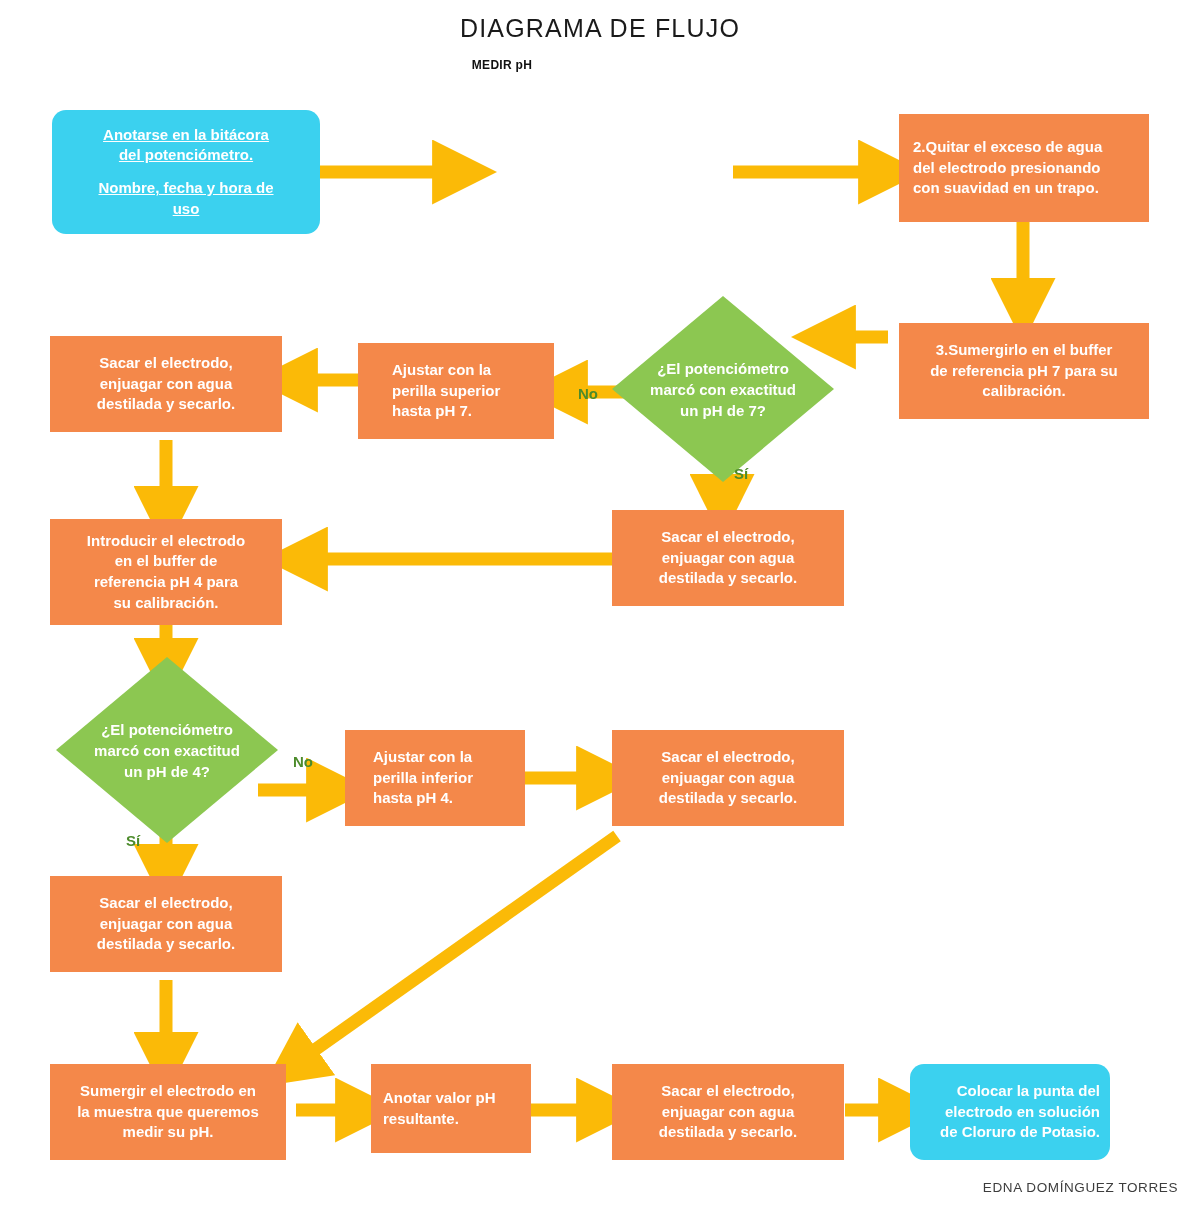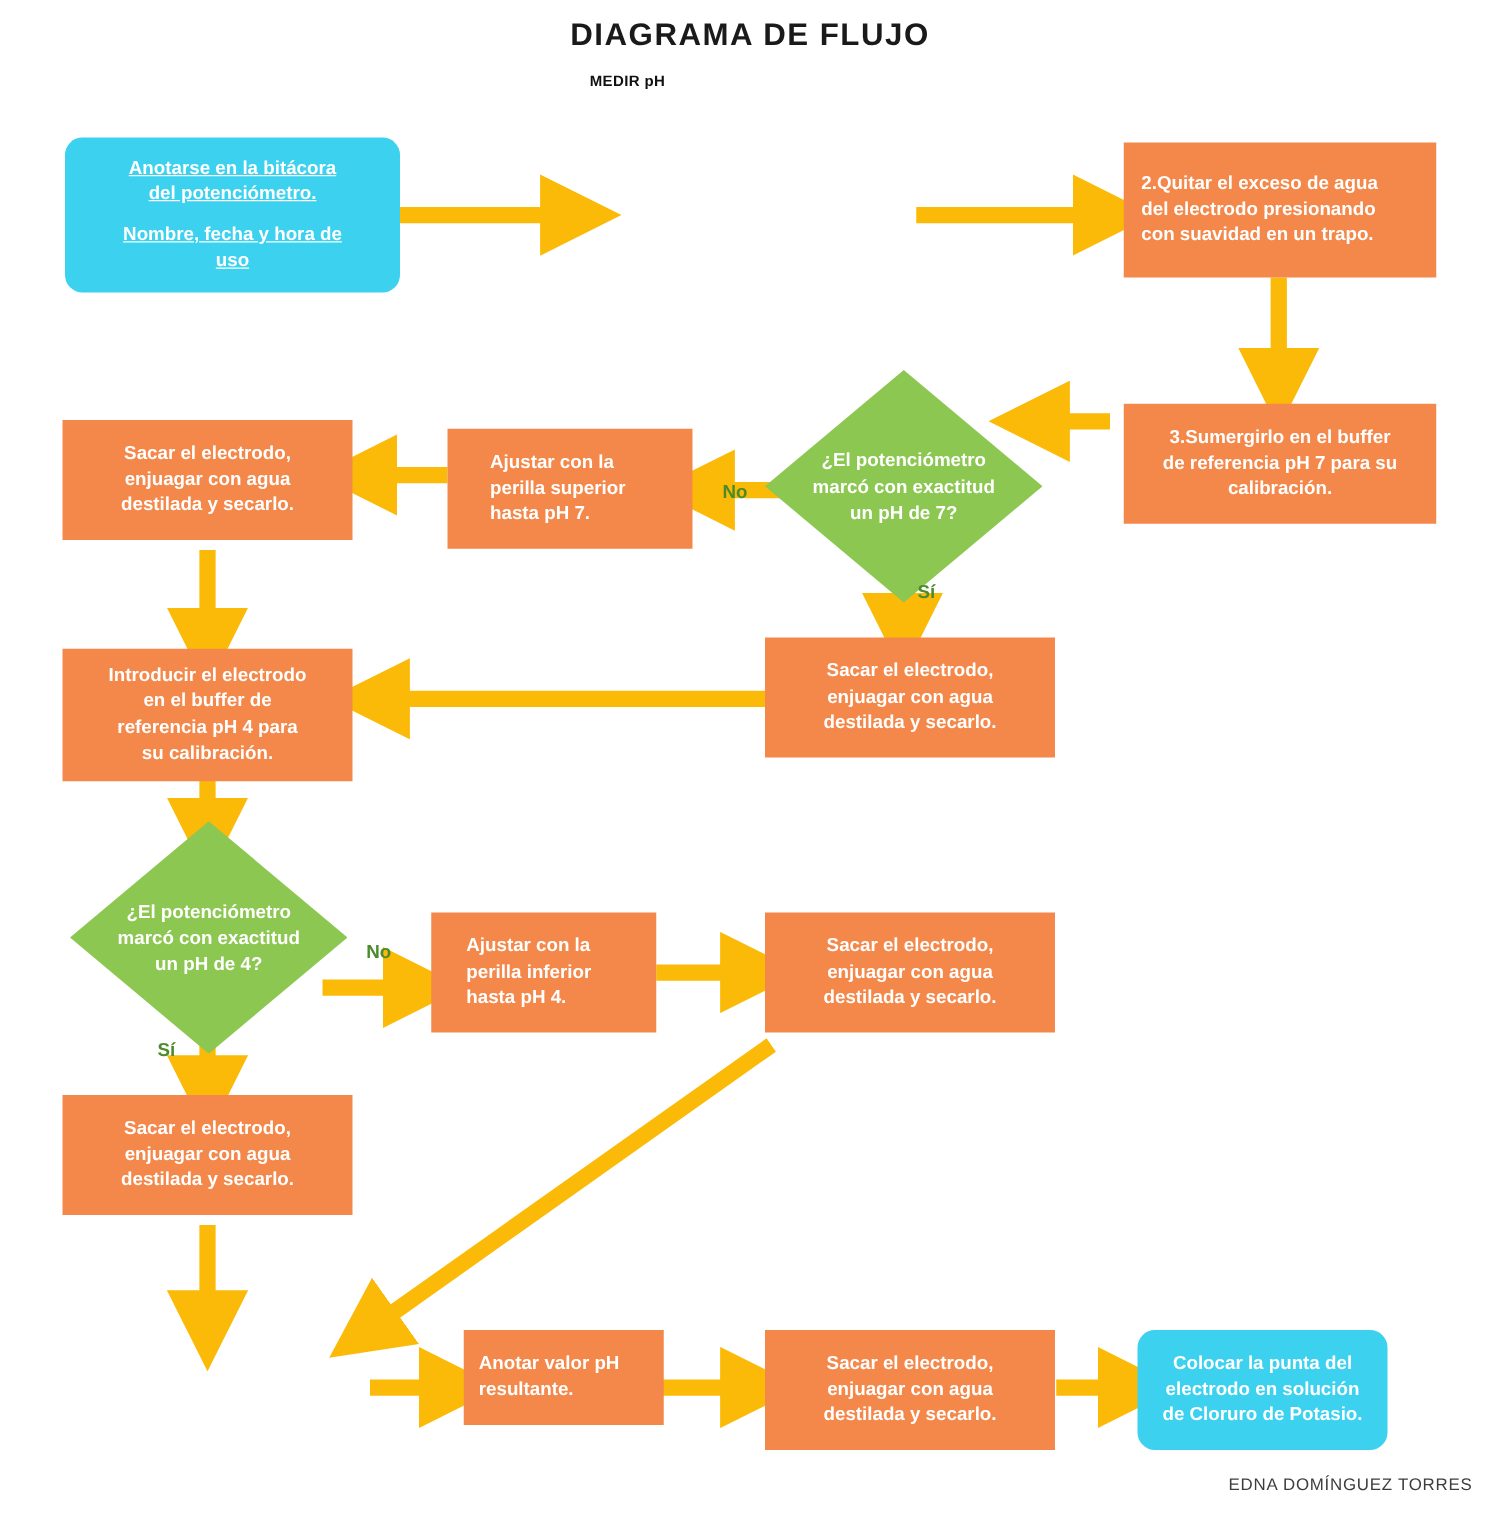--- a/index.html
+++ b/index.html
@@ -19,21 +19,21 @@
   }
 
   
   .main-title {
     position: absolute;
     left: 0;
     top: 14px;
     width: 1200px;
     text-align: center;
     font-size: 25px;
-    font-weight: 700;
+    font-weight: 400;
     letter-spacing: 1.2px;
     color: #1a1a1a;
   }
   .sub-title {
     position: absolute;
     left: 0;
     top: 58px;
     width: 1004px;
     text-align: center;
     font-size: 12px;
@@ -252,33 +252,38 @@
     <span class="ln">enjuagar con agua</span>
     <span class="ln">destilada y secarlo.</span>
   </div>
 
   <div class="node process center" style="left:50px; top:876px; width:232px; height:96px;">
     <span class="ln">Sacar el electrodo,</span>
     <span class="ln">enjuagar con agua</span>
     <span class="ln">destilada y secarlo.</span>
   </div>
 
-
-  <div class="node process left-text" style="left:371px; top:1064px; width:160px; height:76px; padding-left:12px;">
+  <div class="node process center" style="left:50px; top:1064px; width:236px; height:96px;">
+    <span class="ln">Sumergir el electrodo en</span>
+    <span class="ln">la muestra que queremos</span>
+    <span class="ln">medir su pH.</span>
+  </div>
+
+  <div class="node process left-text" style="left:371px; top:1064px; width:160px; height:89px; padding-left:12px;">
     <span class="ln">Anotar valor pH</span>
     <span class="ln">resultante.</span>
   </div>
 
   <div class="node process center" style="left:612px; top:1064px; width:232px; height:96px;">
     <span class="ln">Sacar el electrodo,</span>
     <span class="ln">enjuagar con agua</span>
     <span class="ln">destilada y secarlo.</span>
   </div>
 
-  <div class="node terminal center" style="left:910px; top:1064px; width:200px; height:96px;">
+  <div class="node terminal center" style="left:910px; top:1064px; width:200px; height:96px;align-items:flex-end;">
     <span class="ln">Colocar la punta del</span>
     <span class="ln">electrodo en solución</span>
     <span class="ln">de Cloruro de Potasio.</span>
   </div>
 
   <div class="signature">EDNA DOMÍNGUEZ TORRES</div>
 
 </div>
 
 </body></html>

